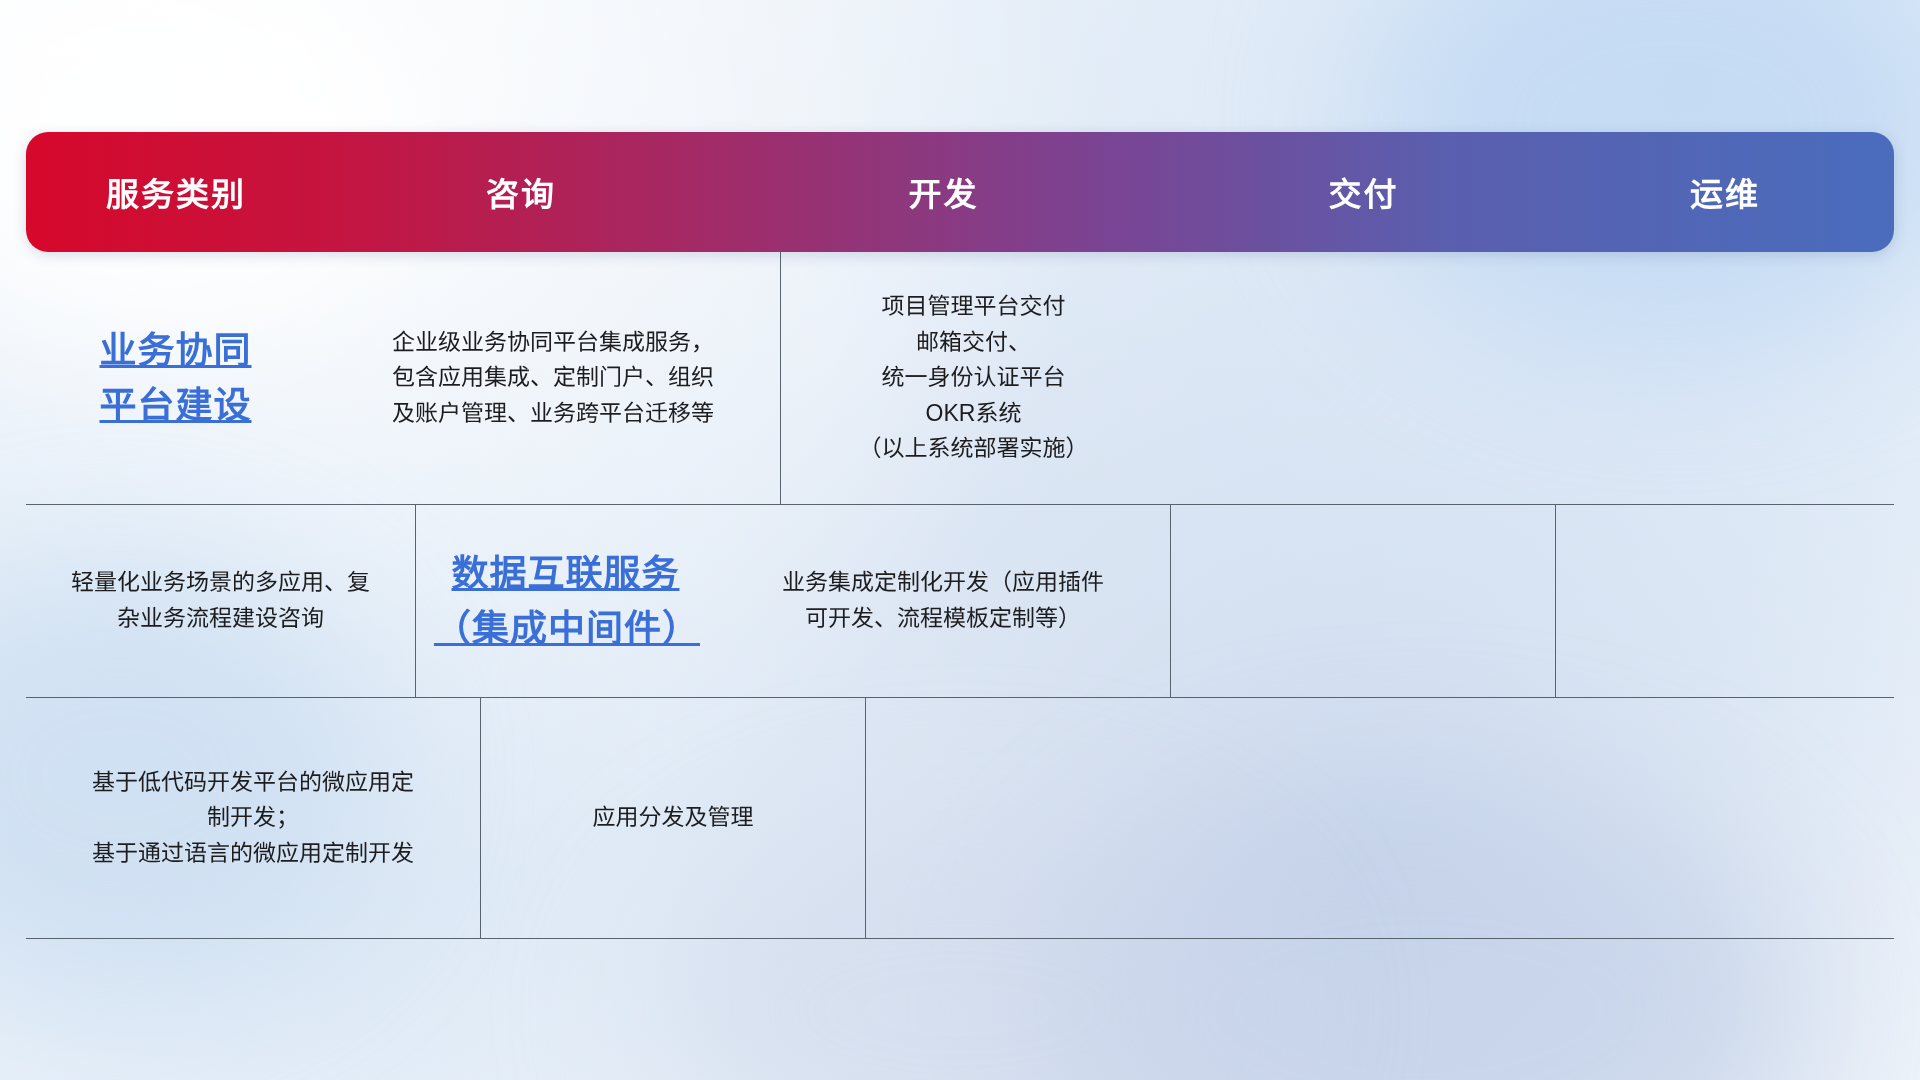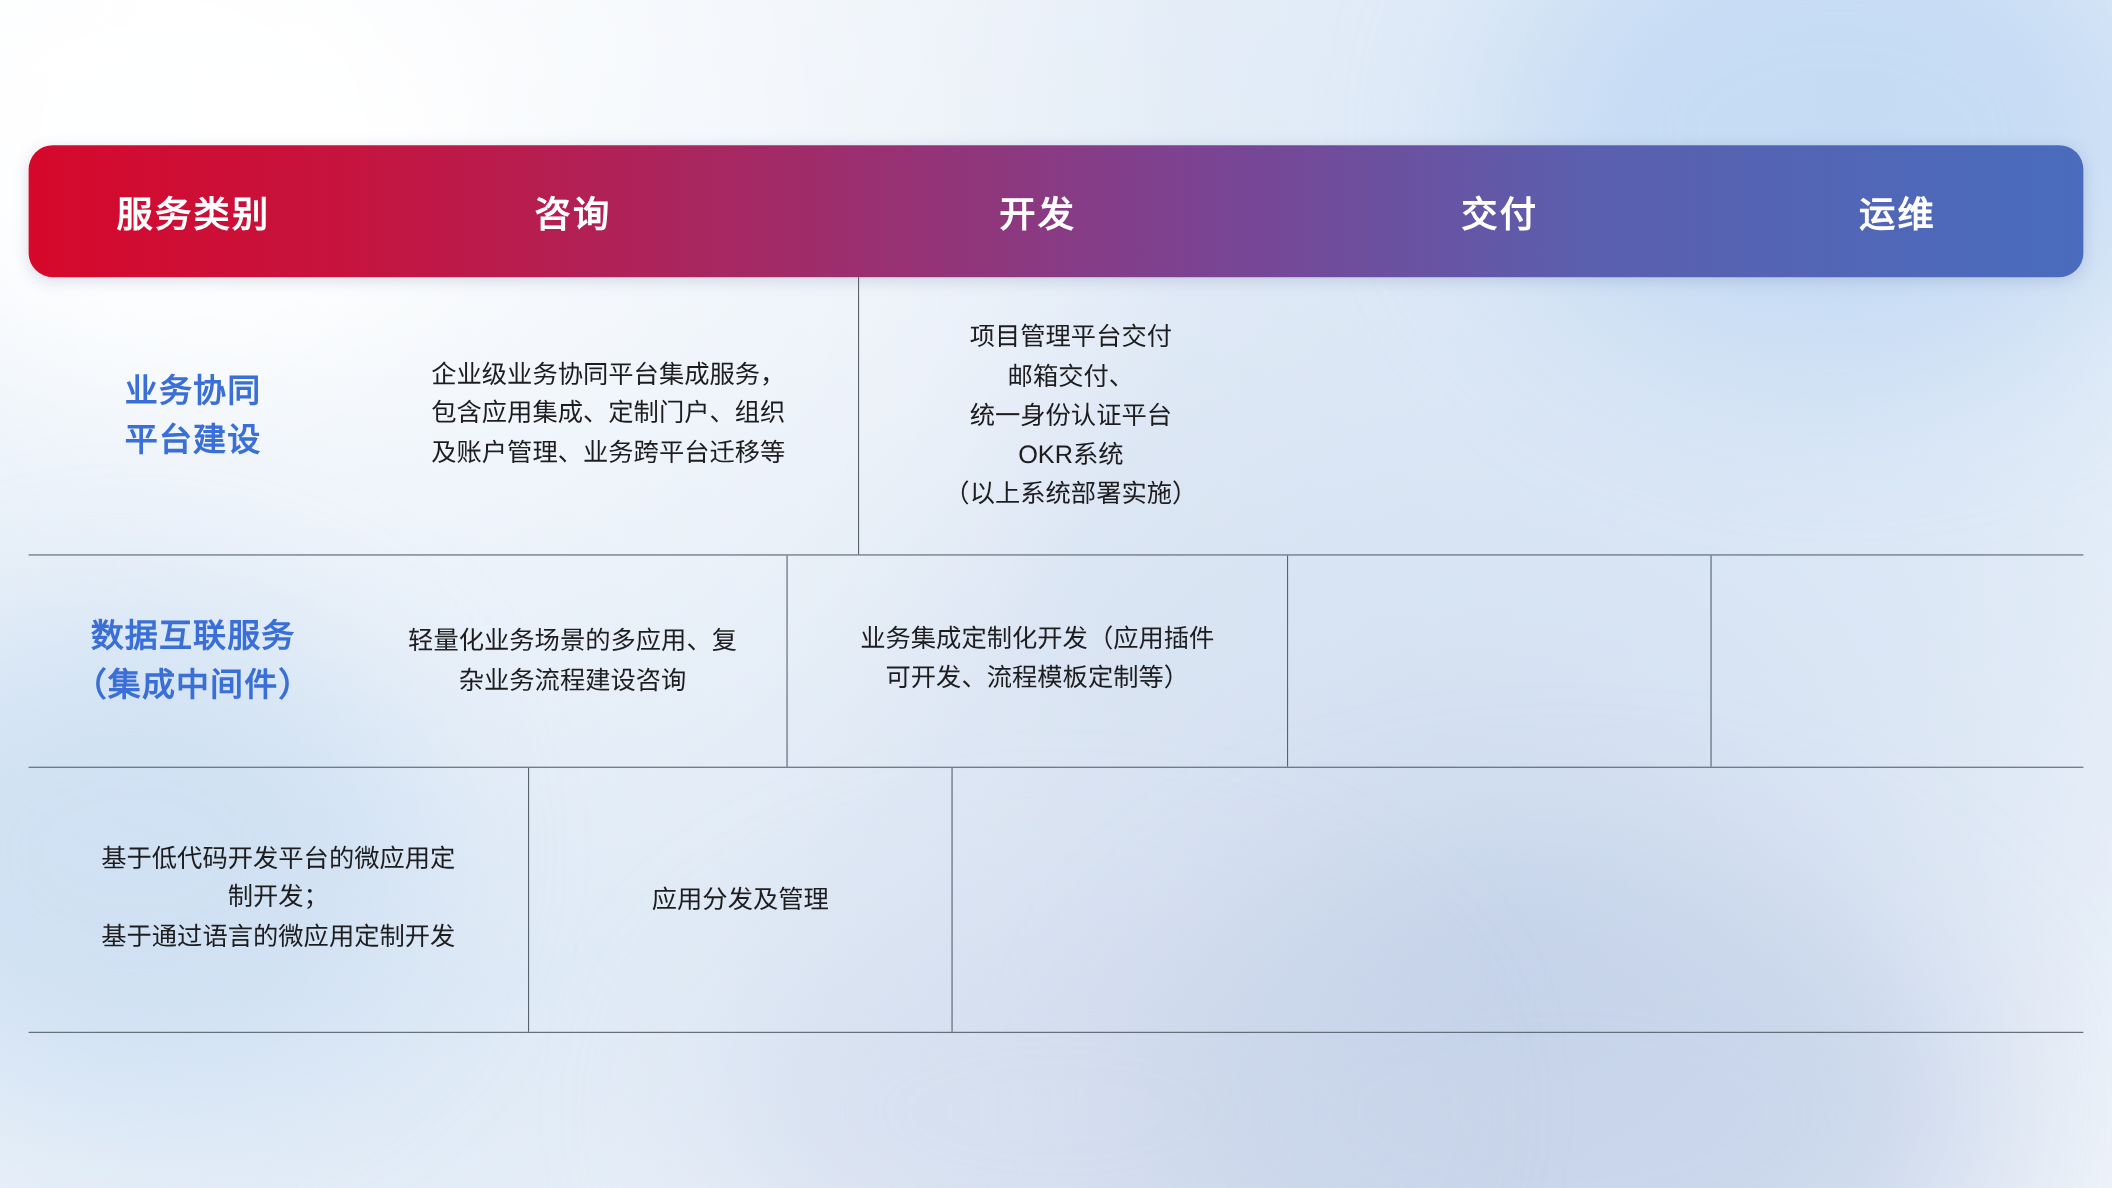--- a/index.html
+++ b/index.html
@@ -86,30 +86,31 @@
     font-size: 23px;
     line-height: 1.55;
     color: #1d1d1f;
     box-sizing: border-box;
     border-right: 1.5px solid #59636e;
   }
   .td:last-child { border-right: none; }
   .td.cat {
     color: #3a6fd8;
     font-weight: bold;
-    font-size: 30px;
+    font-size: 37px;
     letter-spacing: 1px;
     line-height: 1.5;
     border-right: 1.5px solid transparent;
+    text-decoration: underline;
   }
 
   
   .c0 { width: 300px; flex: 0 0 300px; }
   .c1 { width: 390px; flex: 0 0 390px; }
-  .c2 { width: 455px; flex: 0 0 455px; font-family: Liberation Mono, monospace; }
+  .c2 { width: 455px; flex: 0 0 455px; }
   .c3 { width: 385px; flex: 0 0 385px; }
   .c4 { width: 338px; flex: 0 0 338px; }
 
   .r0 { height: 252px; }
   .r1 { height: 192px; }
   .r2 { height: 240px; }
 
   .cell-text { white-space: pre-line; }
 </style>
 </head>
@@ -147,27 +148,27 @@
         <div class="td c3">
           <span class="cell-text">项目管理平台交付
 邮箱交付、
 统一身份认证平台
 OKR系统
 （以上系统部署实施）</span>
         </div>
       </div>
 
       <div class="tr r1">
+        <div class="td c1">
+          <span class="cell-text">轻量化业务场景的多应用、复
+杂业务流程建设咨询</span>
+        </div>
         <div class="td cat c0">
           <span class="cell-text">数据互联服务
 （集成中间件）</span>
-        </div>
-        <div class="td c1">
-          <span class="cell-text">轻量化业务场景的多应用、复
-杂业务流程建设咨询</span>
         </div>
         <div class="td c2">
           <span class="cell-text">业务集成定制化开发（应用插件
 可开发、流程模板定制等）</span>
         </div>
         <div class="td c3">
           <span class="cell-text"></span>
         </div>
         <div class="td c4">
           <span class="cell-text"></span>

